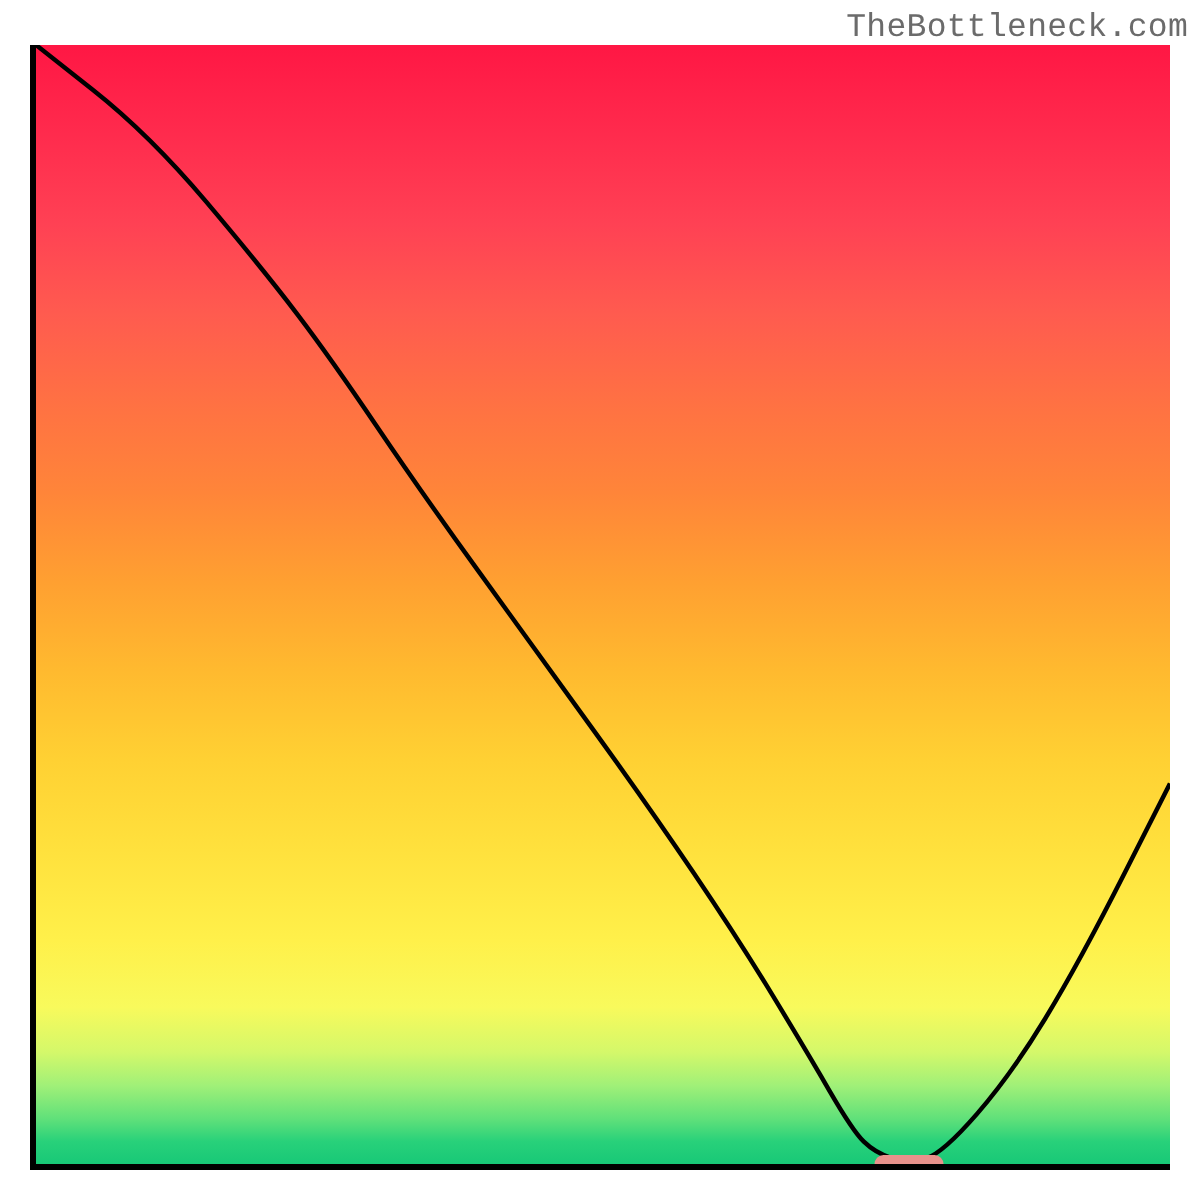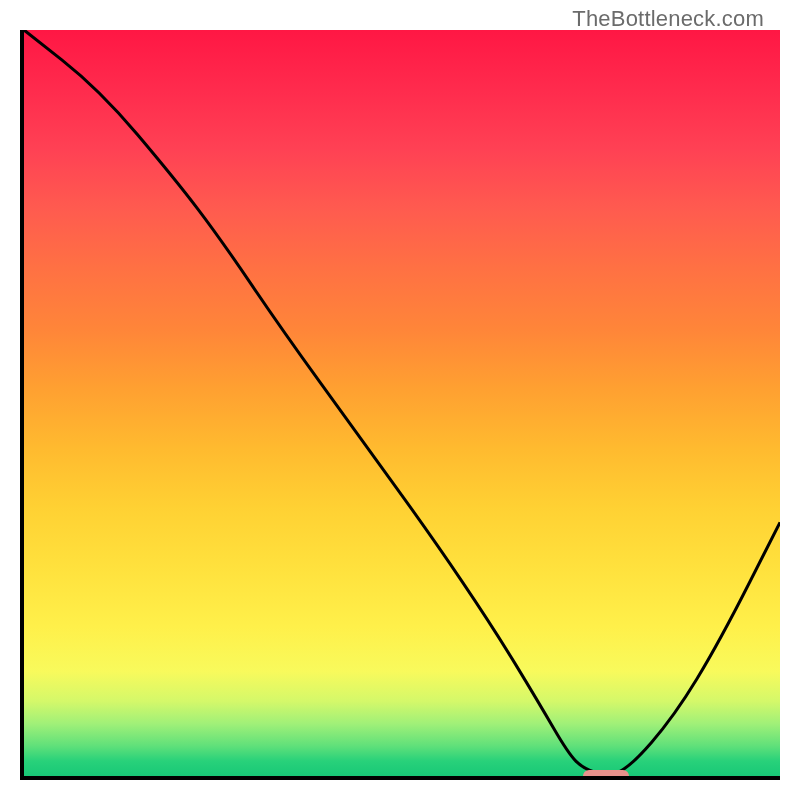--- a/index.html
+++ b/index.html
@@ -40,22 +40,22 @@
       #f8fa5c 86%,
       #d4f86a 90%,
       #a0f078 93%,
       #5fe07a 96%,
       #28d17a 98%,
       #18c877 100%);
   }
   .watermark {
     position: absolute;
     top: 6px;
-    right: 36px;
-    font-family: Liberation Sans, sans-serif;
+    right: 8px;
+    font-family: Liberation Mono, monospace;
     font-size: 22px;
     color: #6b6b6b;
     font-weight: 500;
     letter-spacing: 0.2px;
   }
   .v-curve {
     position: absolute;
     left: 0;
     top: 0;
     width: 100%;

